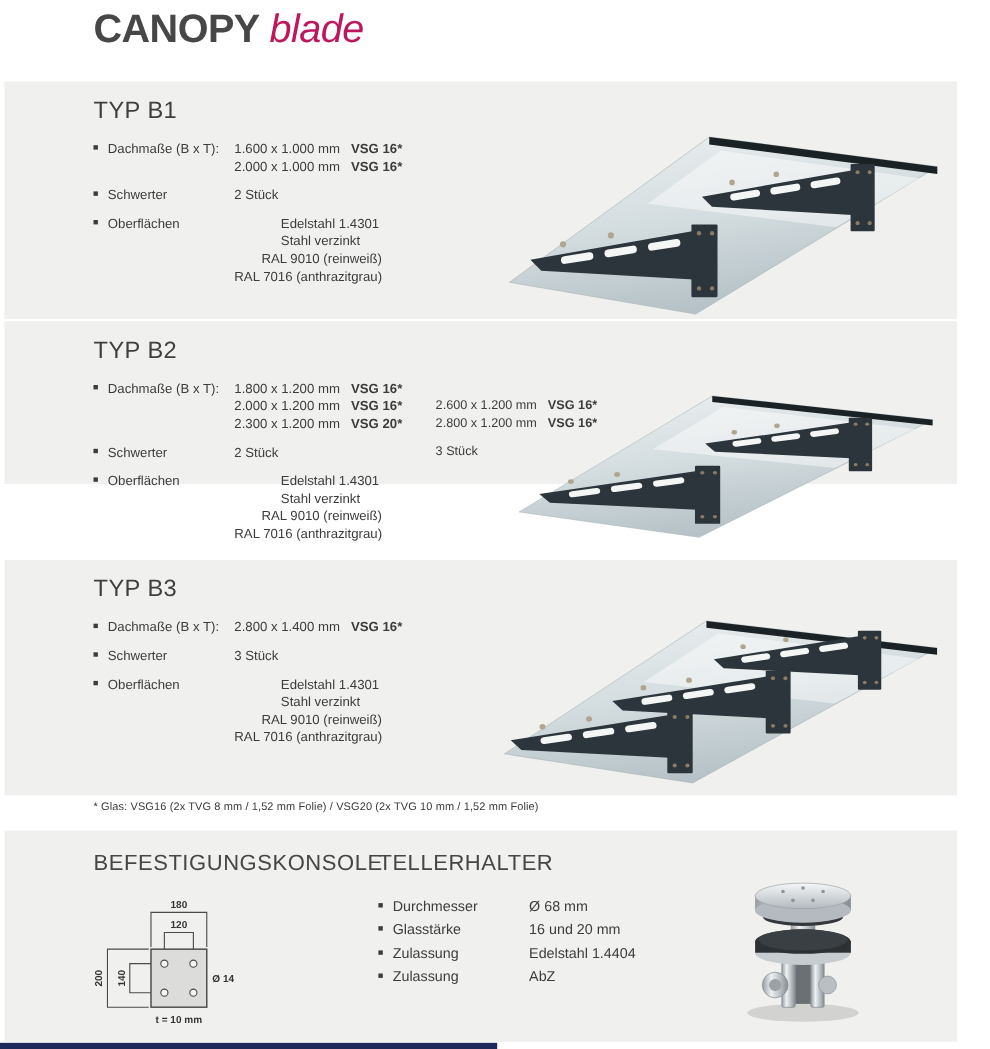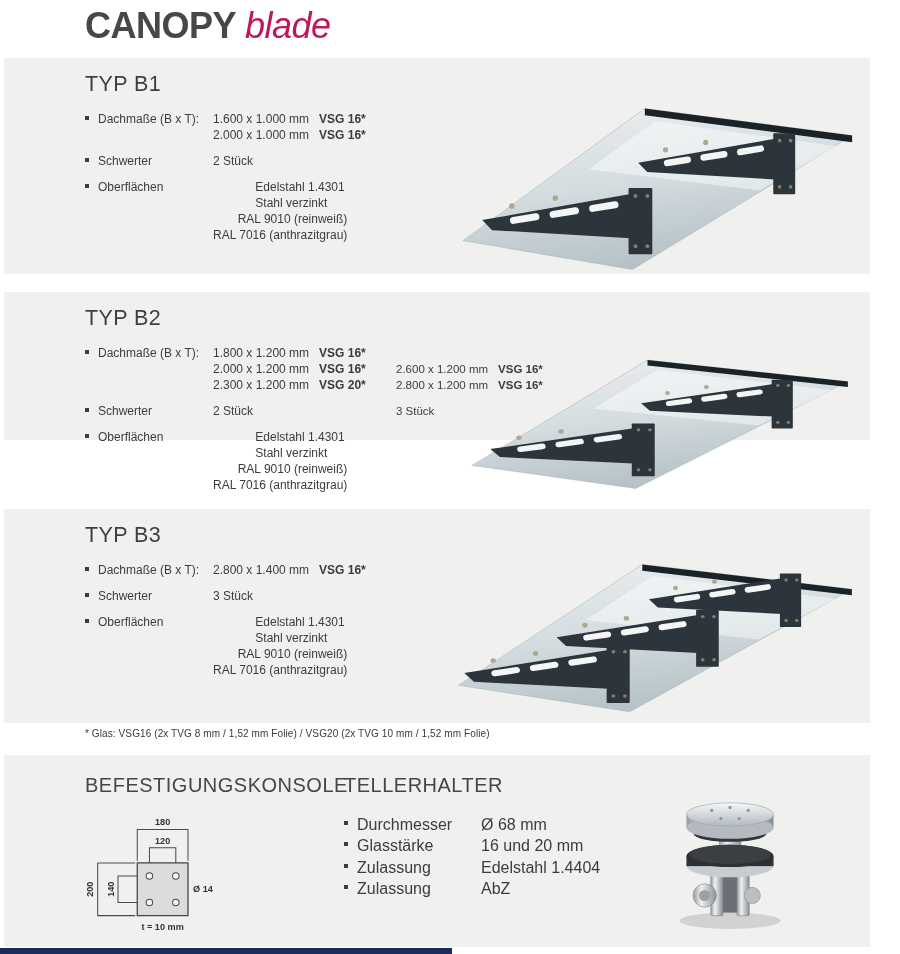--- a/index.html
+++ b/index.html
@@ -11,21 +11,21 @@
   }
   .page{position:absolute;inset:0;}
 
   
   .title{position:absolute;left:85px;top:4px;font-size:36px;line-height:44px;color:var(--heading,#474747);letter-spacing:-0.5px;white-space:nowrap;}
   .t-bold{font-weight:700;}
   .t-italic{font-style:italic;font-weight:400;margin-left:9px;color:#be185d;}
 
   
   .panel{position:absolute;left:4px;width:866px;background:var(--panel-bg,#f0f0ee);}
-  #panel-b1{top:58px;height:216px;}
+  #panel-b1{top:74px;height:216px;}
   #panel-b2{top:292px;height:148px;}
   #panel-b3{top:509px;height:214px;}
   #panel-bottom{top:755px;height:192px;}
 
   .typ-heading{position:absolute;left:81px;top:14px;margin:0;font-size:21.5px;font-weight:400;color:#3f3f3f;letter-spacing:0.4px;}
 
   
   .specs{position:absolute;left:81px;top:53px;width:340px;font-size:12px;line-height:16px;}
   .spec-group{display:flex;margin-bottom:10px;}
   .bullet{width:13px;flex:none;padding-top:5px;}
@@ -46,21 +46,21 @@
   
   .footnote{position:absolute;left:85px;top:728px;font-size:10px;color:#3a3a3a;letter-spacing:0.1px;}
 
   
   .sub-heading{position:absolute;margin:0;top:19px;font-size:20px;font-weight:400;color:#464646;letter-spacing:0.5px;}
   .konsole-h{left:81px;}
   .teller-h{left:340px;}
   .konsole-svg{position:absolute;left:70px;top:45px;width:232px;height:142px;}
   .konsole-svg svg{width:100%;height:100%;display:block;}
   .dimtext{font-family:"Liberation Sans",sans-serif;font-size:9px;font-weight:700;fill:#333333;}
-  .teller-specs{position:absolute;left:340px;top:61px;font-size:16px;}
+  .teller-specs{position:absolute;left:340px;top:61px;font-size:13px;}
   .teller-row{display:flex;height:21.4px;}
   .teller-label{width:124px;flex:none;}
   .teller-photo{position:absolute;left:645px;top:22px;width:162px;height:162px;}
   .teller-photo svg{width:100%;height:100%;display:block;}
 
   
   .accent-bar{position:absolute;left:0;top:948px;width:452px;height:6px;background:var(--accent,#1e2b5a);}
 </style>
 </head>
 <body>

